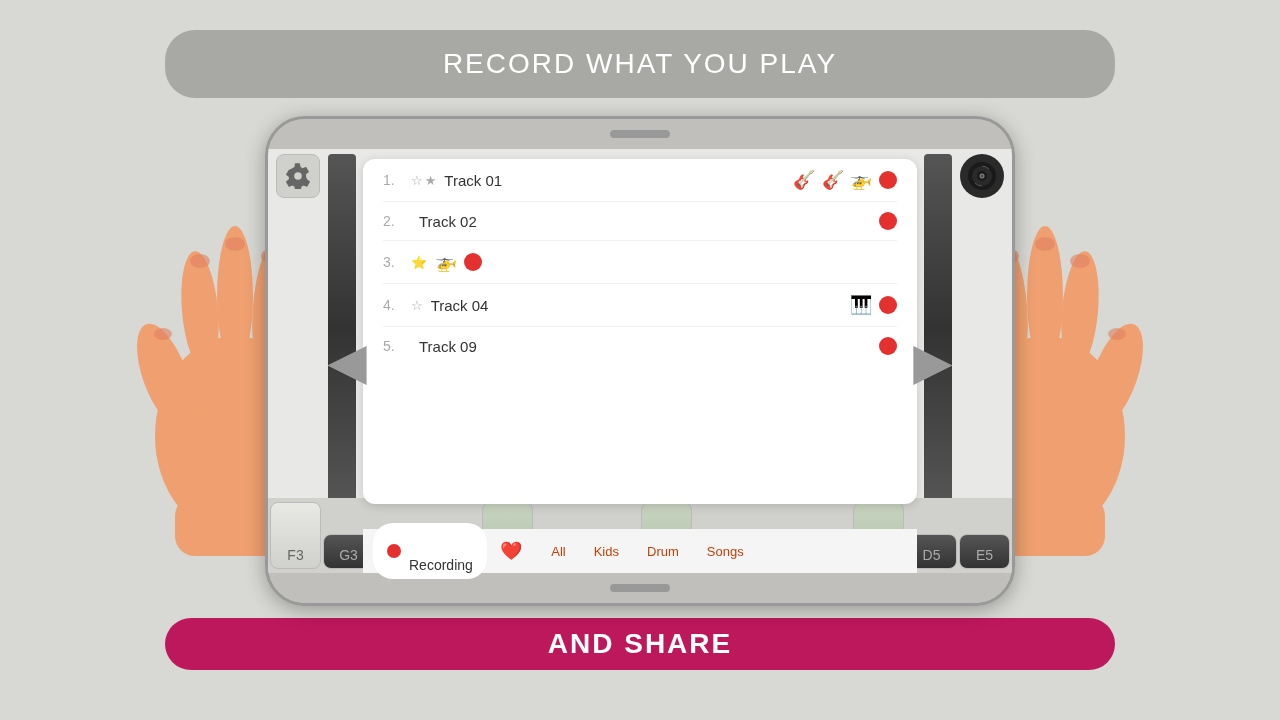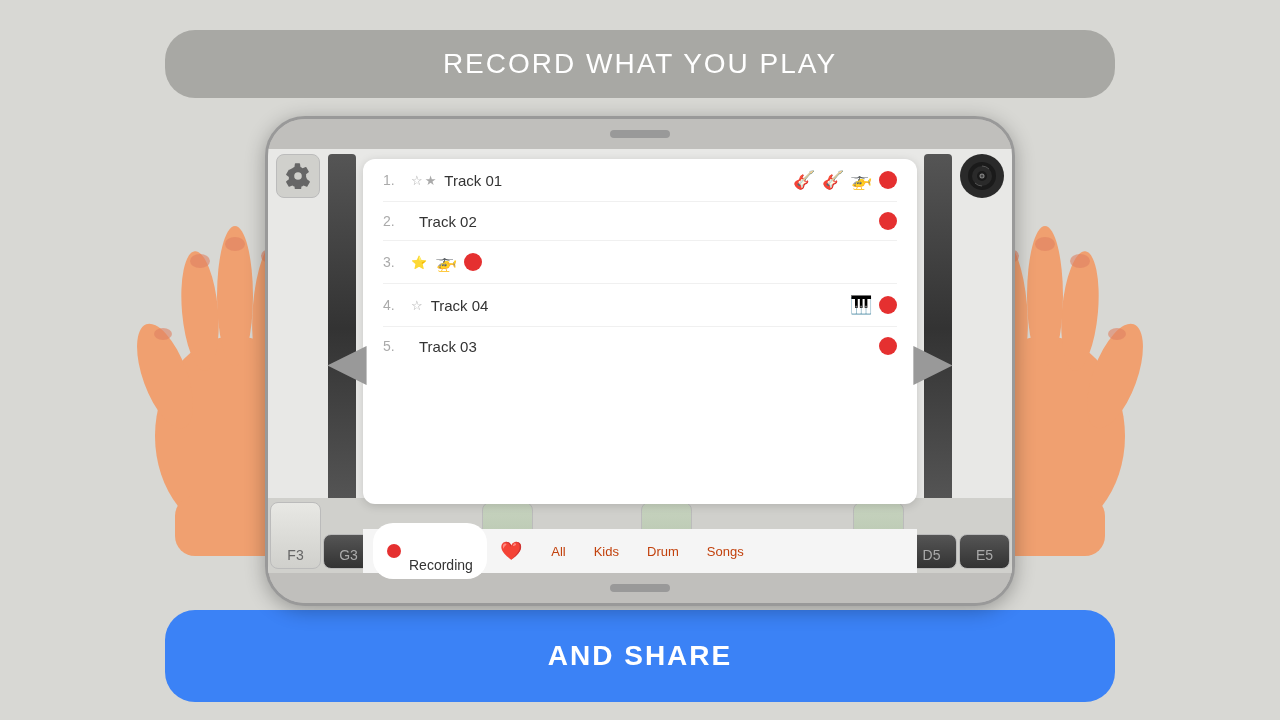--- a/index.html
+++ b/index.html
@@ -327,24 +327,24 @@
       color: #aaa;
       margin-top: 32px;
     }
     .piano-key.colored {
       background: linear-gradient(to bottom, #c8d4c0 0%, #b0c0a8 100%);
     }
 
     
     .bottom-banner {
       width: 950px;
-      background: #3b82f6;
+      background: #be185d;
       border-radius: 30px;
-      margin-top: 4px;
-      padding: 30px 40px;
+      margin-top: 12px;
+      padding: 10px 40px;
       text-align: center;
     }
     .bottom-banner-text {
       color: white;
       font-size: 28px;
       font-weight: bold;
       letter-spacing: 2px;
     }
 
     
@@ -496,21 +496,21 @@
               </div>
               <span class="track-name">Track 04</span>
               <div class="track-icons">
                 <span class="track-icon">🎹</span>
                 <div class="record-dot"></div>
               </div>
             </div>
             <div class="track-row">
               <span class="track-num">5.</span>
               <div class="track-stars"></div>
-              <span class="track-name">Track 03</span>
+              <span class="track-name">Track 09</span>
               <div class="track-icons">
                 <div class="record-dot"></div>
               </div>
             </div>
           </div>
       </div>
 
       <div class="songs-tabs">
         <div class="tab-recording">
           <div class="tab-rec-dot"></div>

